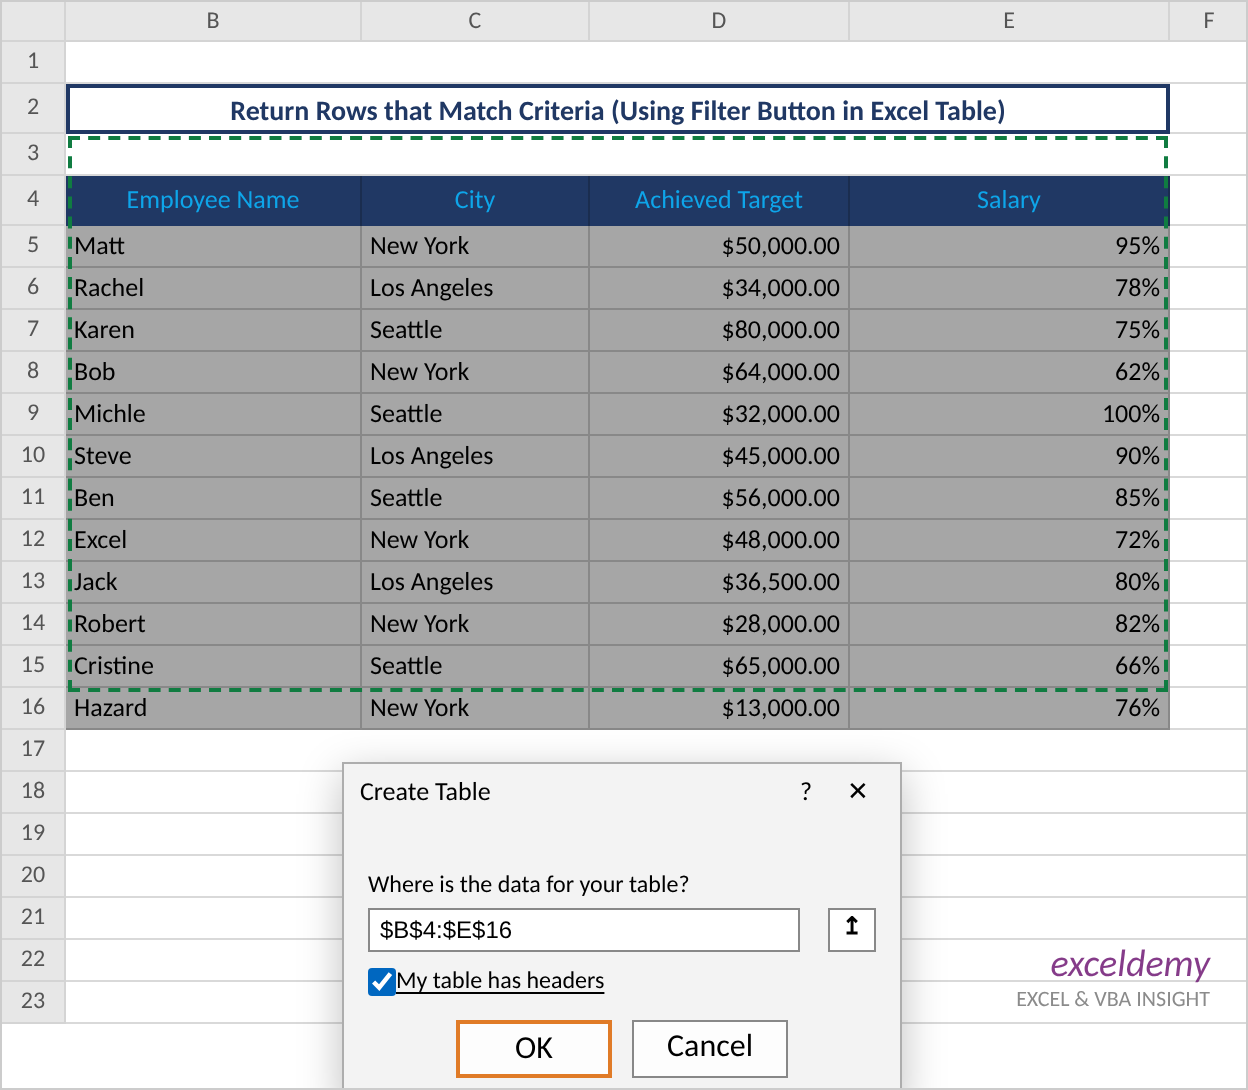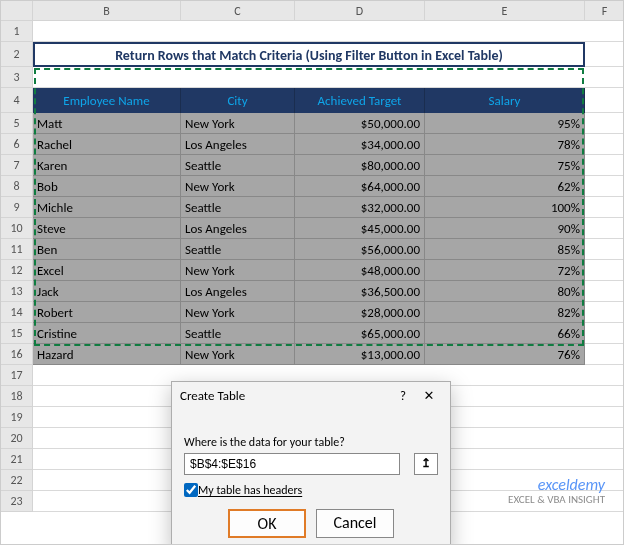--- a/index.html
+++ b/index.html
@@ -129,21 +129,21 @@
 .watermark {
   position: absolute;
   right: 18px;
   bottom: 38px;
   color: #777;
   font-size: 11px;
   text-align: right;
   line-height: 1.1;
   opacity: 0.85;
 }
-.watermark .b { font-style: italic; font-size: 16px; color:#3b82f6; }
+.watermark .b { font-style: italic; font-size: 19px; color:#701a75; }
 </style>
 </head>
 <body>
 
 <div class="grid" id="grid">
   <div class="col-hdr"></div>
   <div class="col-hdr">B</div>
   <div class="col-hdr">C</div>
   <div class="col-hdr">D</div>
   <div class="col-hdr">E</div>

